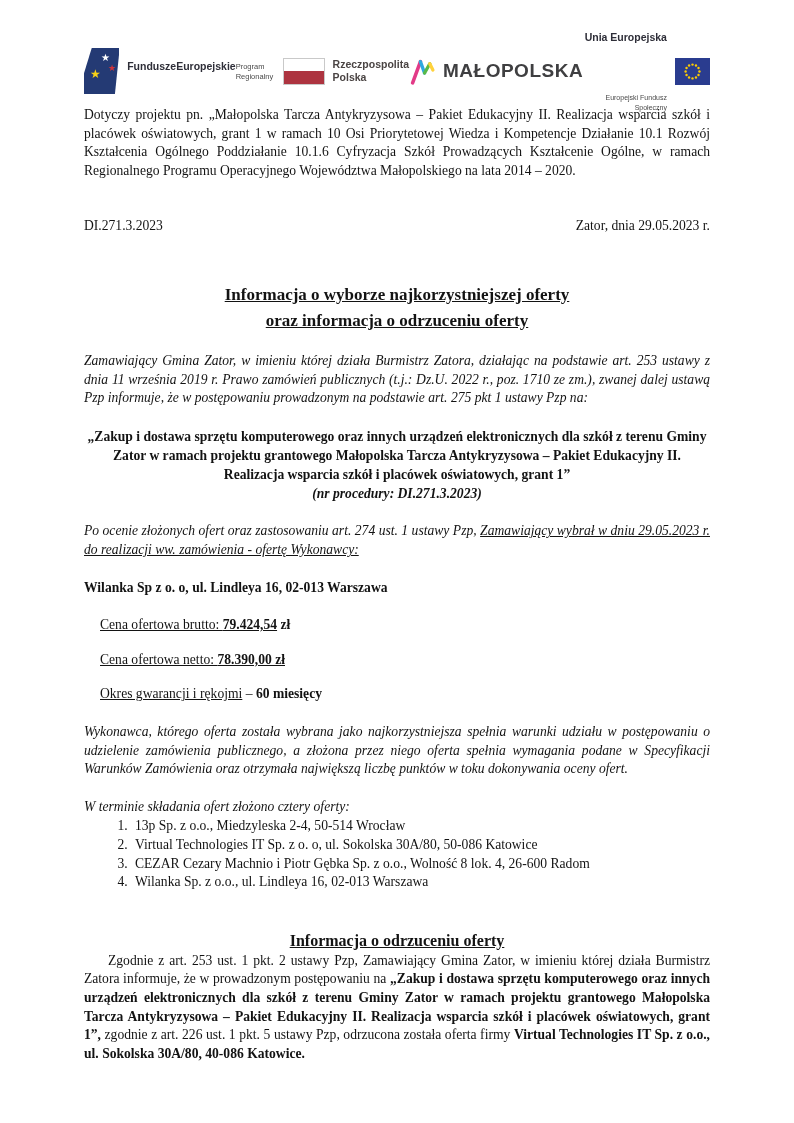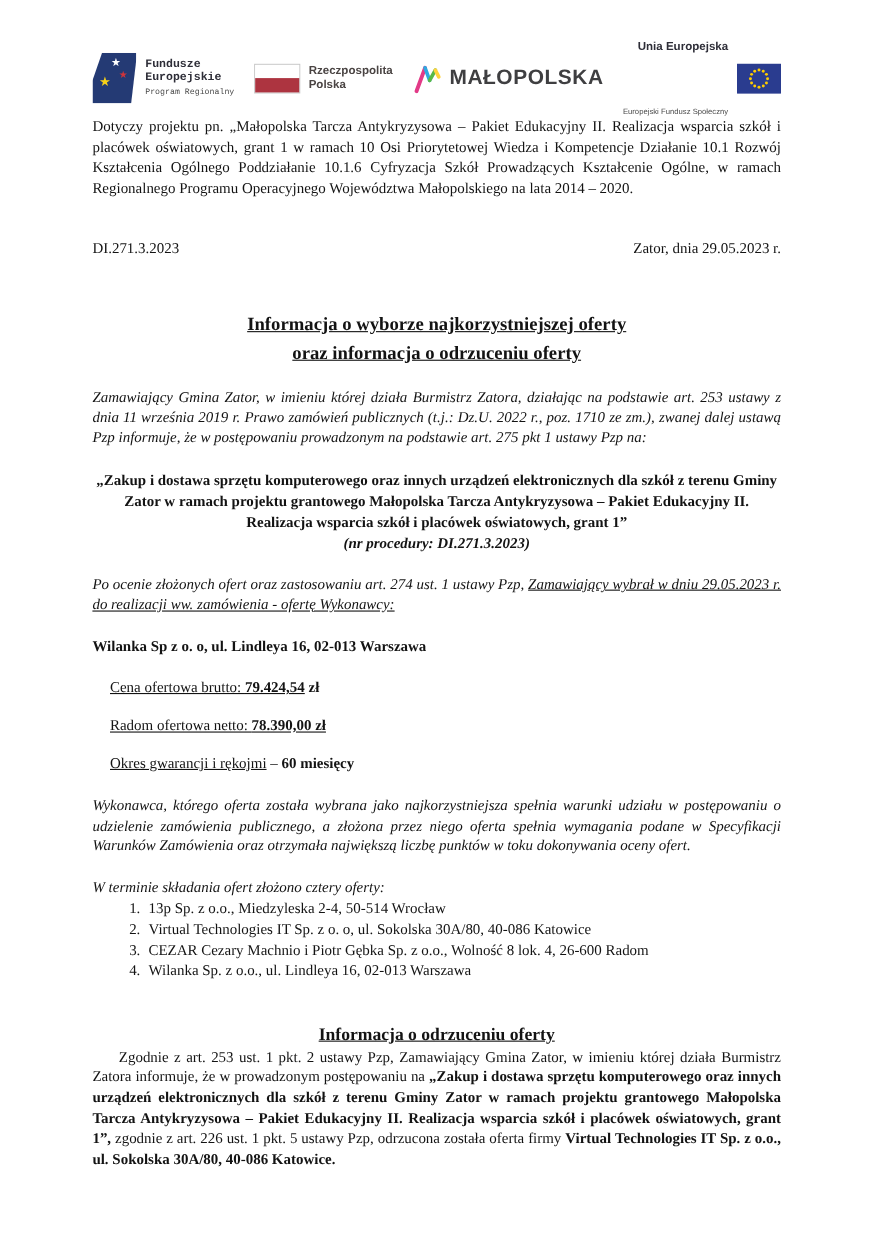--- a/index.html
+++ b/index.html
@@ -23,21 +23,21 @@
   
   .logos{display:flex;align-items:center;justify-content:space-between;height:54px;margin-bottom:8px;font-family:"Liberation Sans", sans-serif;}
   .logo{display:flex;align-items:center;gap:8px;}
 
   .fe-flag{position:relative;width:40px;height:46px;background:var(--fe_navy);
     clip-path:polygon(22% 0,100% 0,100% 12%,88% 100%,0 100%,0 55%);}
   .fe-flag .st{position:absolute;font-size:10px;line-height:1;}
   .fe-flag .st.w{color:#ffffff;top:5px;left:17px;}
   .fe-flag .st.r{color:#D0343A;top:16px;left:24px;font-size:9px;}
   .fe-flag .st.y{color:#F7D117;top:20px;left:6px;font-size:12px;}
-  .fe-text{display:flex;flex-direction:column;font-family:Liberation Mono, monospace;}
+  .fe-text{display:flex;}
   .fe-text .l1{font-weight:bold;font-size:10.5px;line-height:1.15;color:#2E2E38;}
   .fe-text .l2{font-size:7.5px;color:#4A4A4A;margin-top:2px;}
 
   .pl-flag{width:42px;height:27px;border:1px solid #C9C9C9;display:flex;flex-direction:column;}
   .pl-flag .half-white{flex:1;background:#ffffff;}
   .pl-flag .half-red{flex:1;background:var(--pl_red);}
   .pl-text{font-weight:bold;font-size:10.5px;line-height:1.2;color:#4A4443;}
 
   .mp{gap:7px;}
   .mp-text{font-size:19px;font-weight:bold;letter-spacing:0.5px;color:var(--mp_text);}
@@ -148,30 +148,30 @@
 
   <div class="contract">„Zakup i dostawa sprzętu komputerowego oraz innych urządzeń elektronicznych dla szkół z terenu Gminy Zator w ramach projektu grantowego Małopolska Tarcza Antykryzysowa – Pakiet Edukacyjny II. Realizacja wsparcia szkół i placówek oświatowych, grant 1”</div>
   <div class="procedure">(nr procedury: DI.271.3.2023)</div>
 
   <p class="para just"><span>Po ocenie złożonych ofert oraz zastosowaniu art. 274 ust. 1 ustawy Pzp, </span><span class="u">Zamawiający wybrał w dniu 29.05.2023 r. do realizacji ww. zamówienia - ofertę Wykonawcy:</span></p>
 
   <p class="winner">Wilanka Sp z o. o, ul. Lindleya 16, 02-013 Warszawa</p>
 
   <div class="prices">
     <div><span class="u"><span>Cena ofertowa brutto: </span><span class="b">79.424,54</span></span><span class="b"> zł</span></div>
-    <div><span class="u"><span>Radom ofertowa netto: </span><span class="b">78.390,00 zł</span></span></div>
+    <div><span class="u"><span>Cena ofertowa netto: </span><span class="b">78.390,00 zł</span></span></div>
     <div><span class="u">Okres gwarancji i rękojmi</span><span> – </span><span class="b">60 miesięcy</span></div>
   </div>
 
   <p class="para just">Wykonawca, którego oferta została wybrana jako najkorzystniejsza spełnia warunki udziału w postępowaniu o udzielenie zamówienia publicznego, a złożona przez niego oferta spełnia wymagania podane w Specyfikacji Warunków Zamówienia oraz otrzymała największą liczbę punktów w toku dokonywania oceny ofert.</p>
 
   <p class="para">W terminie składania ofert złożono cztery oferty:</p>
   <ol class="offers">
     <li>13p Sp. z o.o., Miedzyleska 2-4, 50-514 Wrocław</li>
-    <li>Virtual Technologies IT Sp. z o. o, ul. Sokolska 30A/80, 40-086 Katowice</li>
+    <li>Virtual Technologies IT Sp. z o. o, ul. Sokolska 30A/80, 50-086 Katowice</li>
     <li>CEZAR Cezary Machnio i Piotr Gębka Sp. z o.o., Wolność 8 lok. 4, 26-600 Radom</li>
     <li>Wilanka Sp. z o.o., ul. Lindleya 16, 02-013 Warszawa</li>
   </ol>
 
   <div class="rej-title"><span class="u">Informacja o odrzuceniu oferty</span></div>
   <p class="rej-para just"><span>Zgodnie z art. 253 ust. 1 pkt. 2 ustawy Pzp, Zamawiający Gmina Zator, w imieniu której działa Burmistrz Zatora informuje, że w prowadzonym postępowaniu na </span><span class="b">„Zakup i dostawa sprzętu komputerowego oraz innych urządzeń elektronicznych dla szkół z terenu Gminy Zator w ramach projektu grantowego Małopolska Tarcza Antykryzysowa – Pakiet Edukacyjny II. Realizacja wsparcia szkół i placówek oświatowych, grant 1”,</span><span> zgodnie z art. 226 ust. 1 pkt. 5 ustawy Pzp, odrzucona została oferta firmy </span><span class="b">Virtual Technologies IT Sp. z o.o., ul. Sokolska 30A/80, 40-086 Katowice.</span></p>
 
 </div>
 
 </body></html>

